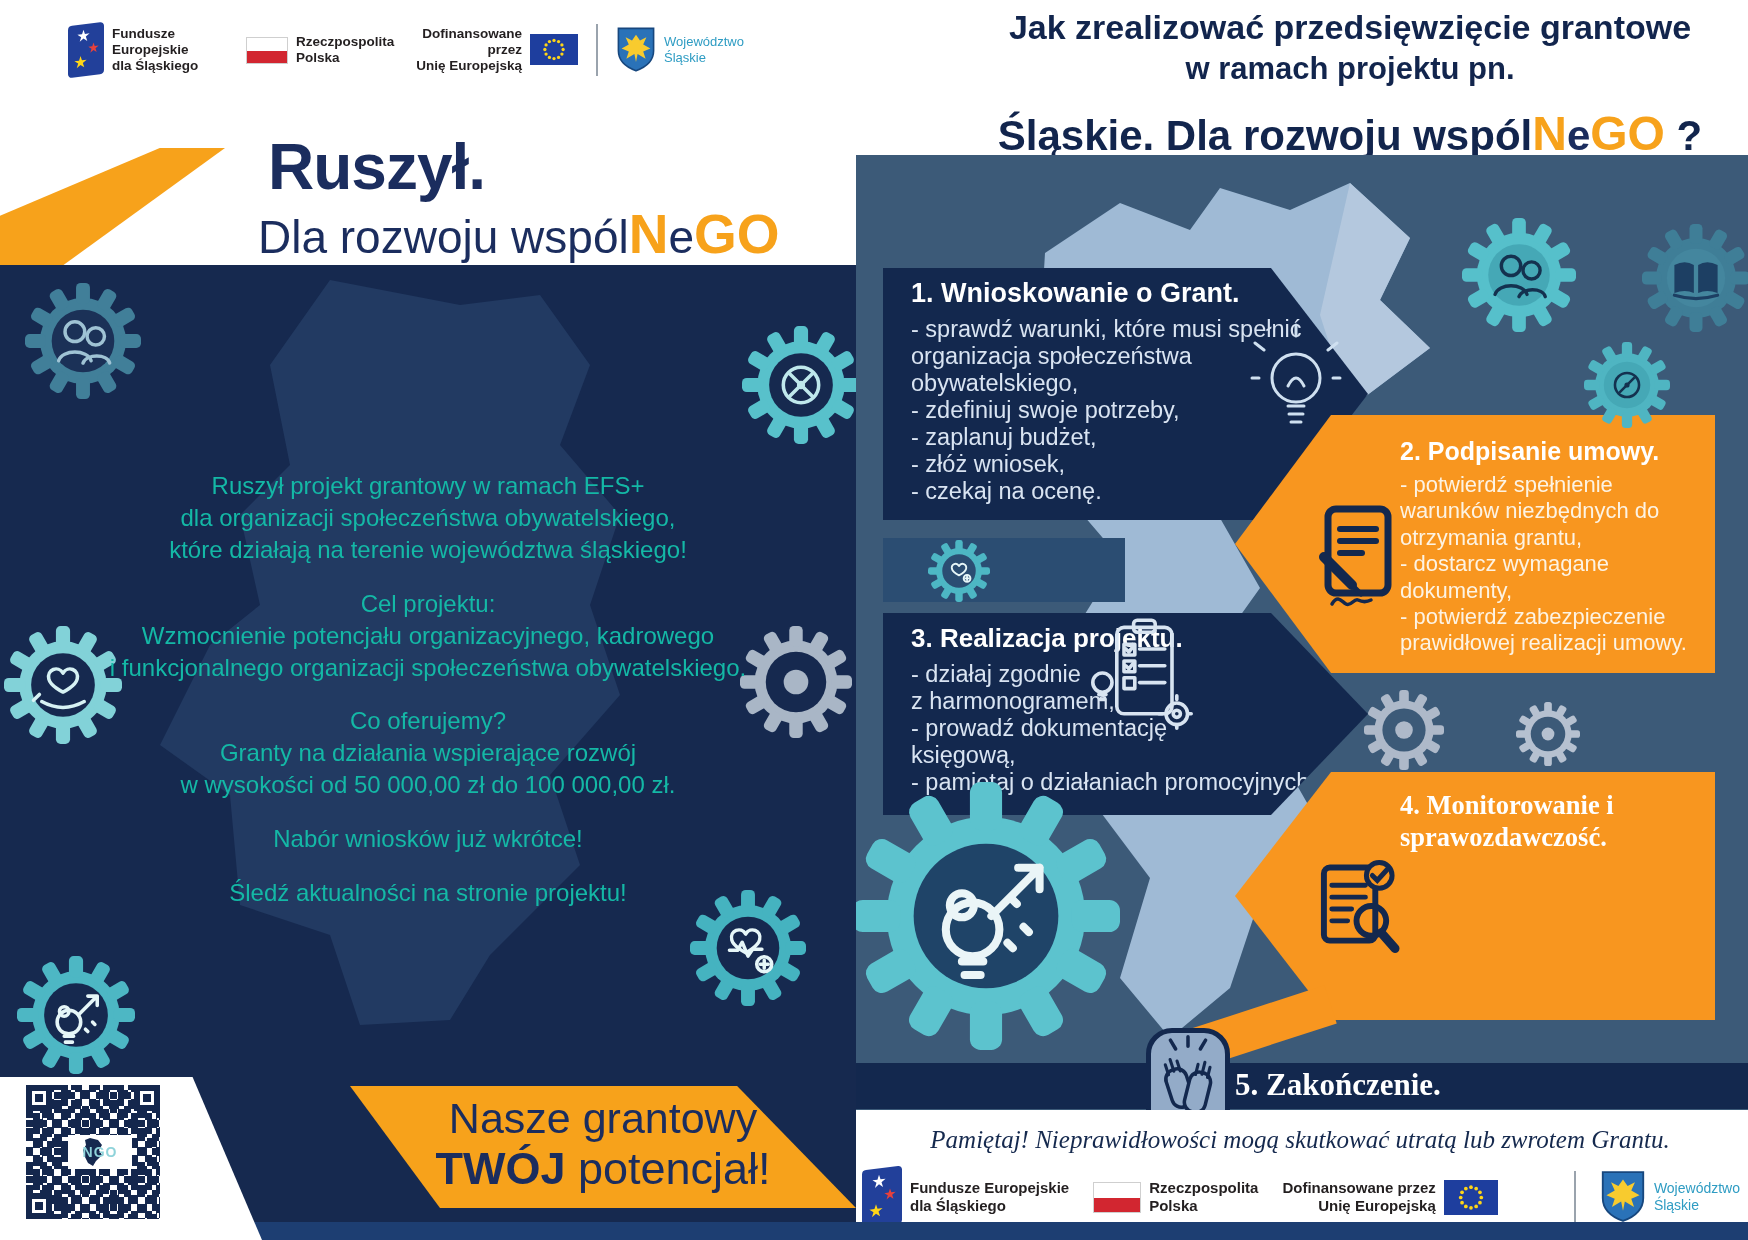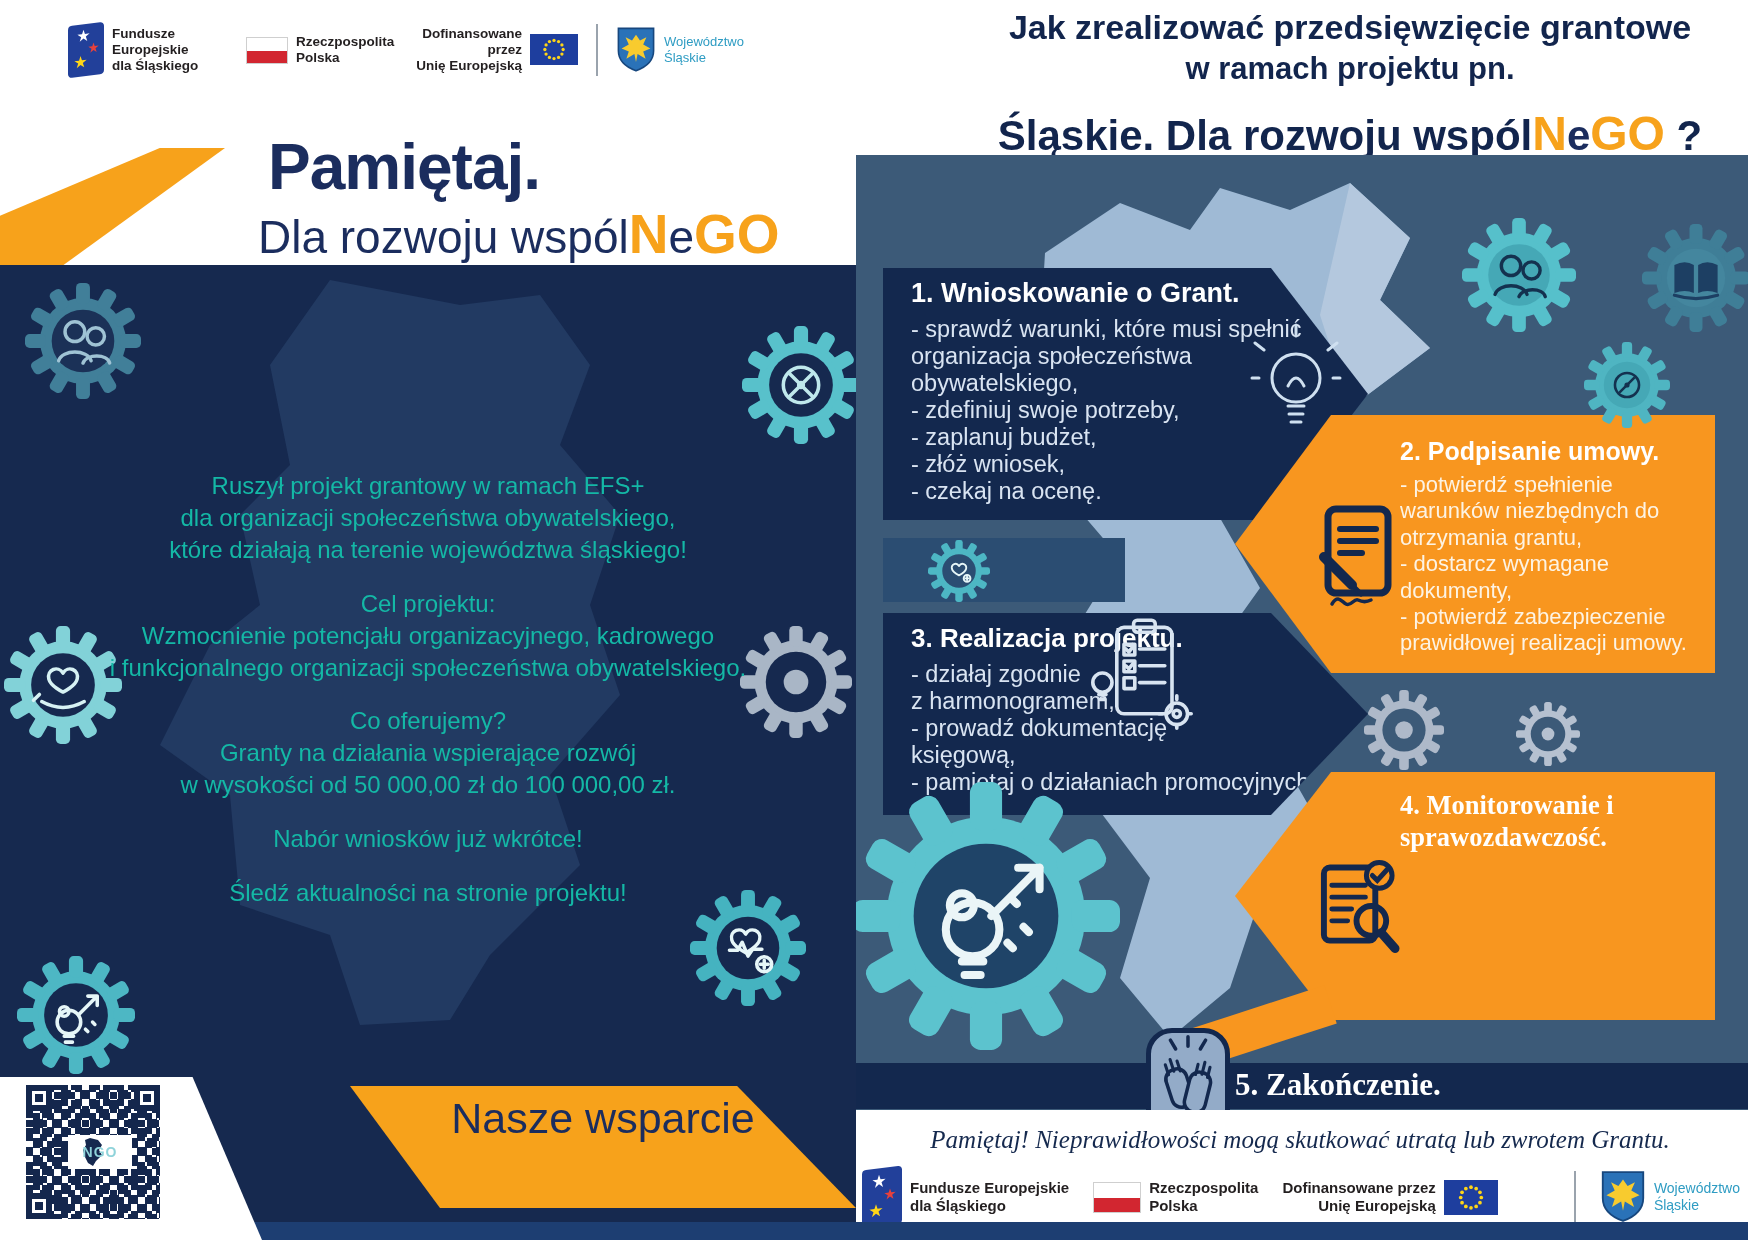--- a/index.html
+++ b/index.html
@@ -173,21 +173,21 @@
         <svg class="crest" width="40" height="50" viewBox="0 0 50 58">
           <path d="M3,2 H47 V30 q0,17 -22,25 q-22,-8 -22,-25 Z" fill="#2a72b8" stroke="#17477e" stroke-width="2"></path>
           <polygon points="25,10 30,17 38,13 34,22 43,27 34,31 37,40 27,34 25,44 23,34 13,40 16,31 7,27 16,22 12,13 20,17" fill="#f8cb2e"></polygon>
         </svg>
         <div class="voiv-text ml">Województwo
 Śląskie</div>
       </div>
     </div>
 
     <div class="abs wedge"></div>
-    <div class="abs lp-title1">Pamiętaj.</div>
+    <div class="abs lp-title1">Ruszył.</div>
     <div class="abs lp-title2"><span>Dla rozwoju wspól</span><span class="acc-or">N</span><span class="acc-nv">e</span><span class="acc-or">GO</span></div>
 
     <div class="abs lp-navy">
 
       <svg class="abs" style="left:120px;top:10px" width="580" height="770" viewBox="0 0 580 770">
         <path fill="#223a62" d="M210,5 L340,30 420,20 470,90 440,170 500,240 470,330 500,420 430,500 460,590 370,680 330,745 240,750 210,660 120,630 110,520 40,470 90,370 140,330 120,240 170,190 150,90 Z"></path>
       </svg>
 
       <svg class="gear" style="left:25px;top:18px;width:116px;height:116px;color:#417f99" viewBox="0 0 100 100">
         <use href="#gear"></use>
@@ -253,21 +253,22 @@
 i funkcjonalnego organizacji społeczeństwa obywatelskiego.</p>
         <p class="ml">Co oferujemy?
 Granty na działania wspierające rozwój
 w wysokości od 50 000,00 zł do 100 000,00 zł.</p>
         <p class="ml">Nabór wniosków już wkrótce!</p>
         <p class="ml">Śledź aktualności na stronie projektu!</p>
       </div>
     </div>
 
     <div class="abs banner">
-      <div class="b1">Nasze wsparcie</div>
+      <div class="b1">Nasze grantowy</div>
+      <div class="b2"><b>TWÓJ</b><span> potencjał!</span></div>
     </div>
 
     <div class="abs qr-corner">
       <div class="qr">
         <div class="finder" style="left:0;top:0"></div>
         <div class="finder" style="right:0;top:0"></div>
         <div class="finder" style="left:0;bottom:0"></div>
         <div class="qr-badge">
           <svg class="abs" style="left:14px;top:2px" width="22" height="30" viewBox="0 0 22 30">
             <path fill="#16294f" d="M8,1 L16,3 20,8 17,13 20,18 14,24 11,29 6,26 3,20 1,13 4,8 3,3 Z"></path>

